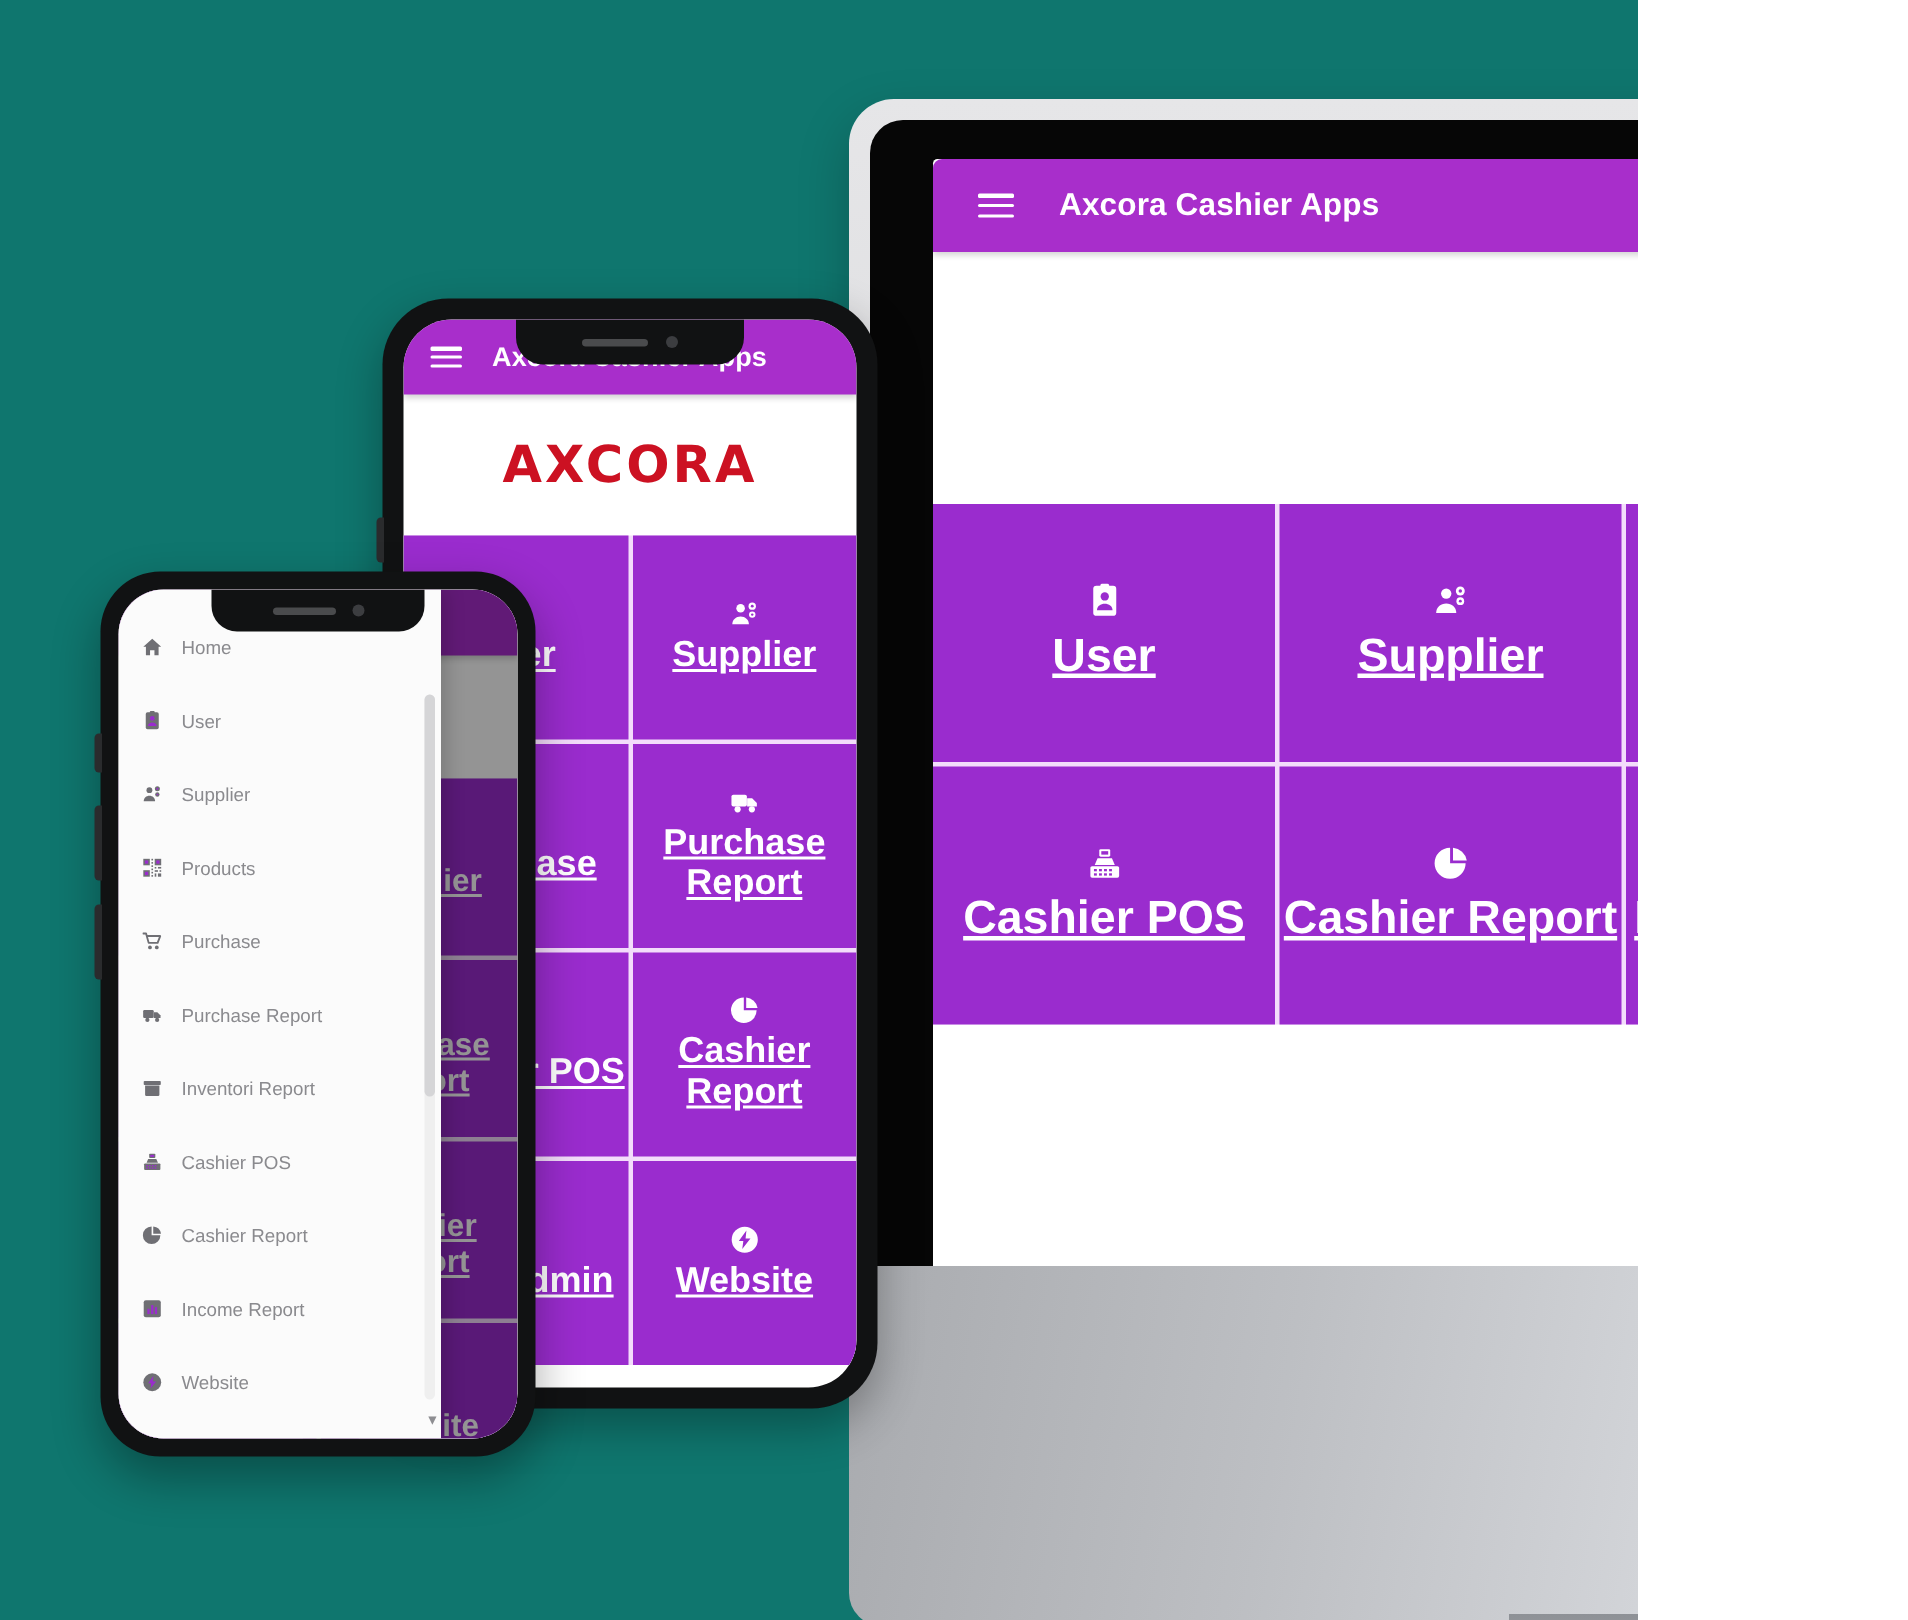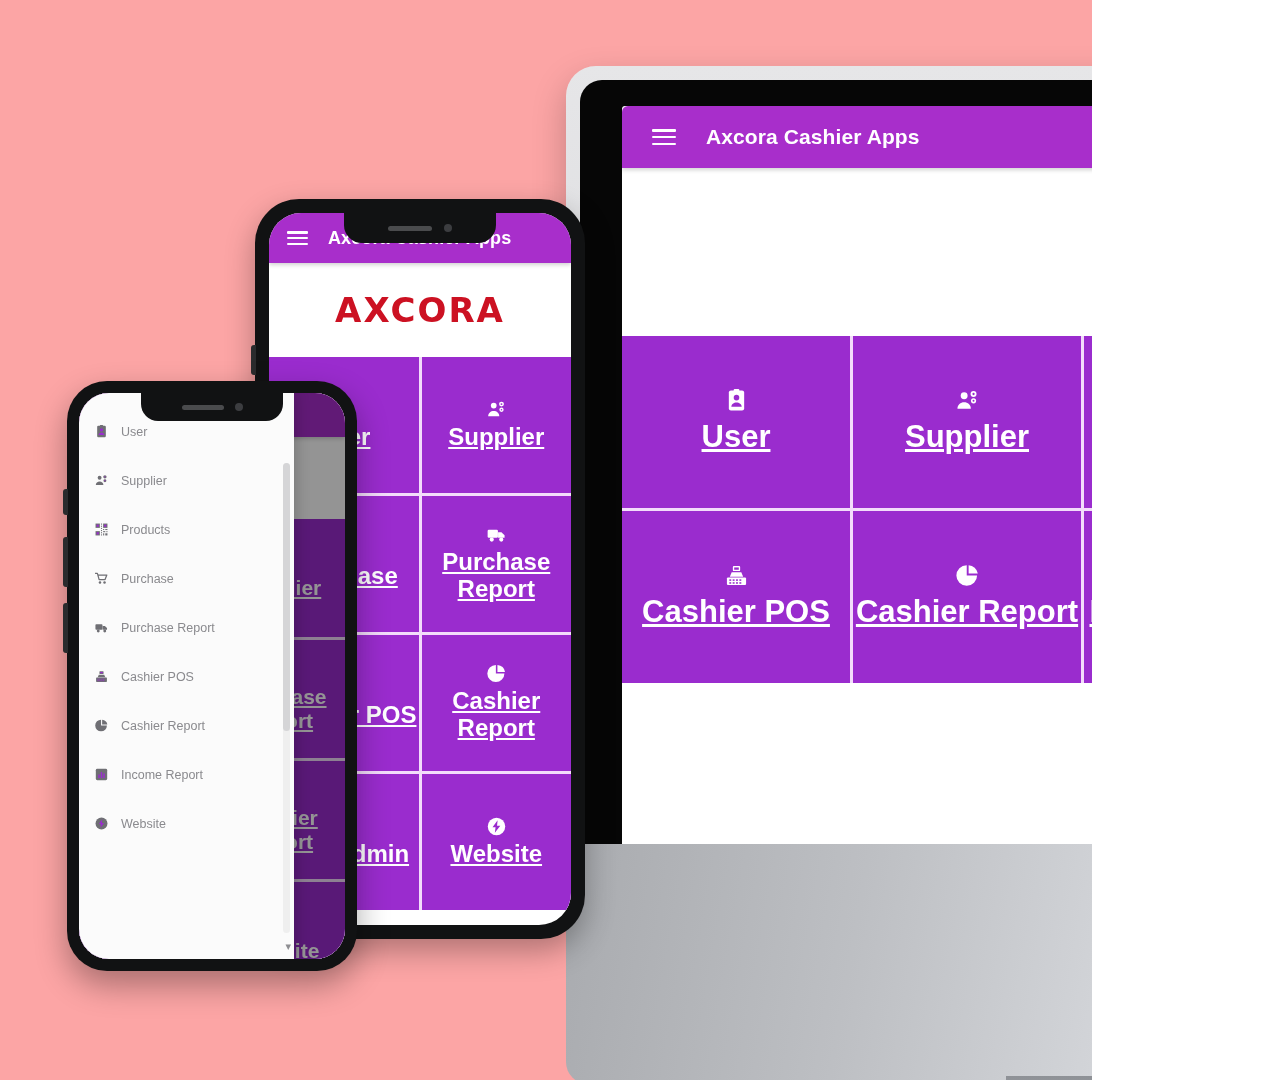--- a/index.html
+++ b/index.html
@@ -2,21 +2,21 @@
 <html><head>
 <meta charset="utf-8">
 <style>
   * { box-sizing: border-box; margin: 0; padding: 0; }
   html, body {
     width: 1272px; height: 1080px;
     background: #ffffff;
     font-family: "Liberation Sans", sans-serif;
     overflow: hidden;
   }
-  #stage { position: relative; width: 1092px; height: 1080px; background:#fca5a5; overflow: hidden; }
+  #stage { position: relative; width: 1092px; height: 1080px; background:#0f766e; overflow: hidden; }
 
   
   .app-screen { background:#ffffff; width:100%; height:100%; position:relative; overflow:hidden; }
   .app-header {
     background:#a82ecb; color:#fff; display:flex; align-items:center;
     box-shadow: 0 2px 4px rgba(0,0,0,.18);
   }
   .ham { display:inline-flex; flex-direction:column; justify-content:space-between; }
   .ham i { display:block; background:#fff; border-radius:1px; }
   .app-title { font-weight:700; letter-spacing:.1px; white-space:nowrap; }
@@ -524,20 +524,28 @@
           </div>
       </div>
 
       <div id="ph-scrim"></div>
 
       <div id="ph-drawer">
         <div class="drawer-list" id="ph-drawer-list">
             <div class="drawer-item">
               <span class="d-ico">
                 <svg class="svg-ico" viewBox="0 0 24 24" width="1em" height="1em" aria-hidden="true">
+                  <path d="M12 1.6 L23 11.4h-3.2V21.8h-5.1v-6.2H9.3v6.2H4.2V11.4H1z" fill="#6f6f74"></path>
+                </svg>
+              </span>
+              <span>Home</span>
+            </div>
+            <div class="drawer-item">
+              <span class="d-ico">
+                <svg class="svg-ico" viewBox="0 0 24 24" width="1em" height="1em" aria-hidden="true">
                   <rect x="4" y="1.5" width="16" height="21" rx="2.2" fill="#6f6f74"></rect>
                   <rect x="9" y="0" width="6" height="3.4" rx="1.2" fill="#6f6f74"></rect>
                   <circle cx="12" cy="9" r="2.9" fill="#9a2cce"></circle>
                   <path d="M6.6 18.6c0-3 2.6-4.6 5.4-4.6s5.4 1.6 5.4 4.6z" fill="#9a2cce"></path>
                 </svg>
               </span>
               <span>User</span>
             </div>
             <div class="drawer-item">
               <span class="d-ico">
@@ -594,20 +602,30 @@
                   <path d="M14 9h4.2l4 4v3h-8.2z" fill="#6f6f74"></path>
                   <circle cx="6" cy="18.4" r="2.6" fill="#6f6f74"></circle>
                   <circle cx="18" cy="18.4" r="2.6" fill="#6f6f74"></circle>
                 </svg>
               </span>
               <span>Purchase Report</span>
             </div>
             <div class="drawer-item">
               <span class="d-ico">
                 <svg class="svg-ico" viewBox="0 0 24 24" width="1em" height="1em" aria-hidden="true">
+                  <rect x="1.5" y="3" width="21" height="5" rx="1" fill="#6f6f74"></rect>
+                  <path d="M3.2 8.6h17.6V20a1.6 1.6 0 0 1-1.6 1.6H4.8A1.6 1.6 0 0 1 3.2 20z" fill="#6f6f74"></path>
+                  <rect x="8.2" y="12.4" width="7.6" height="2.2" rx="1" fill="#6f6f74"></rect>
+                </svg>
+              </span>
+              <span>Inventori Report</span>
+            </div>
+            <div class="drawer-item">
+              <span class="d-ico">
+                <svg class="svg-ico" viewBox="0 0 24 24" width="1em" height="1em" aria-hidden="true">
                   <rect x="2" y="14" width="20" height="8" rx="1.2" fill="#6f6f74"></rect>
                   <rect x="4.5" y="16" width="2" height="1.6" fill="#9a2cce"></rect>
                   <rect x="8" y="16" width="2" height="1.6" fill="#9a2cce"></rect>
                   <rect x="11.5" y="16" width="2" height="1.6" fill="#9a2cce"></rect>
                   <rect x="15" y="16" width="2" height="1.6" fill="#9a2cce"></rect>
                   <rect x="4.5" y="19" width="2" height="1.6" fill="#9a2cce"></rect>
                   <rect x="8" y="19" width="2" height="1.6" fill="#9a2cce"></rect>
                   <rect x="11.5" y="19" width="2" height="1.6" fill="#9a2cce"></rect>
                   <rect x="15" y="19" width="2" height="1.6" fill="#9a2cce"></rect>
                   <path d="M5 13.2 L7 8.6 h10 l2 4.6 z" fill="#6f6f74"></path>

